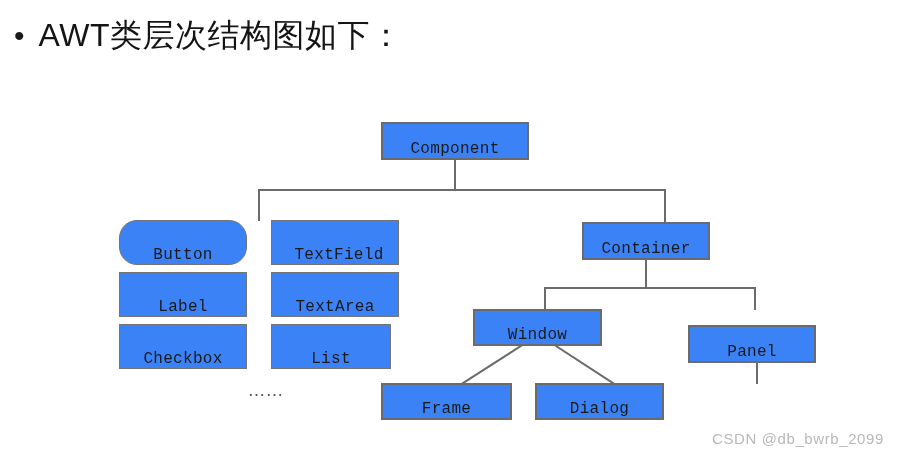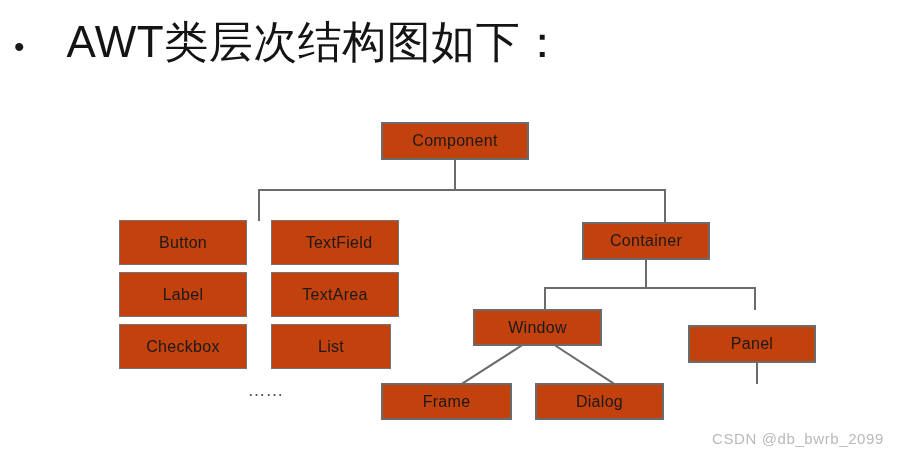--- a/index.html
+++ b/index.html
@@ -25,26 +25,25 @@
     align-items: baseline;
     gap: 14px;
     white-space: nowrap;
   }
   #slide-title .bullet {
     font-size: 30px;
     line-height: 1;
     color: #1a1a1a;
   }
   #slide-title .title-text {
-    font-size: 44px;
+    font-size: 32px;
     line-height: 1.1;
     letter-spacing: 0.5px;
     color: #141414;
     font-weight: 400;
-    margin-left: 28px;
   }
 
   
   #diagram {
     position: absolute;
     left: 0;
     top: 0;
     width: 912px;
     height: 460px;
   }
@@ -53,26 +52,26 @@
     left: 0;
     top: 0;
     width: 912px;
     height: 460px;
     pointer-events: none;
   }
 
   .node {
     position: absolute;
     box-sizing: border-box;
-    background: #c2410c;
+    background: #3b82f6;
     border: 2px solid #6b6b6b;
     display: flex;
-    align-items: center;
+    align-items: flex-end;
     justify-content: center;
-    font-family: Liberation Sans, sans-serif;
+    font-family: Liberation Mono, monospace;
     font-size: 16px;
     color: #1a1a1a;
     letter-spacing: 0.3px;
     white-space: nowrap;
   }
   .node.thin { border-width: 1.5px; border-color: #747474; }
 
   #ellipsis-label {
     position: absolute;
     font-family: "Liberation Serif", serif;
@@ -124,21 +123,21 @@
       <path d="M 556 346 L 613 383"></path>
 
       <path d="M 757 347 L 757 383"></path>
     </g>
   </svg>
 
   <div class="node" style="left:381px; top:122px; width:148px; height:38px;">
     <span>Component</span>
   </div>
 
-  <div class="node thin" style="left:119px; top:220px; width:128px; height:45px;">
+  <div class="node thin" style="left:119px; top:220px; width:128px; height:45px;border-radius:18px;">
     <span>Button</span>
   </div>
   <div class="node thin" style="left:119px; top:272px; width:128px; height:45px;">
     <span>Label</span>
   </div>
   <div class="node thin" style="left:119px; top:324px; width:128px; height:45px;">
     <span>Checkbox</span>
   </div>
 
   <div class="node thin" style="left:271px; top:220px; width:128px; height:45px;padding-left:8px;">

